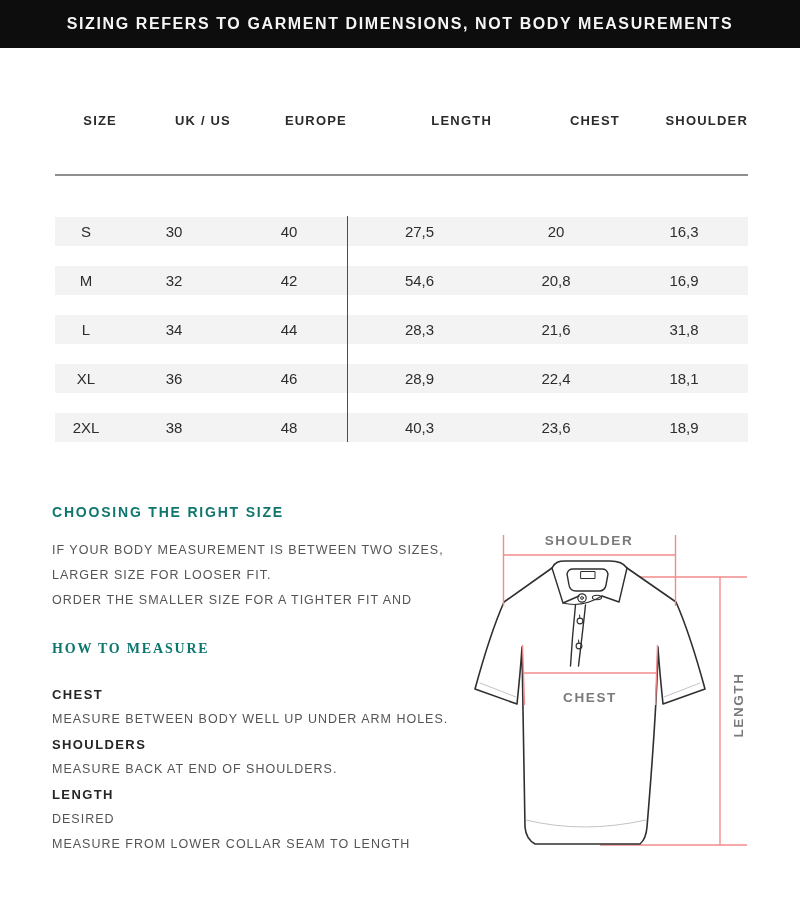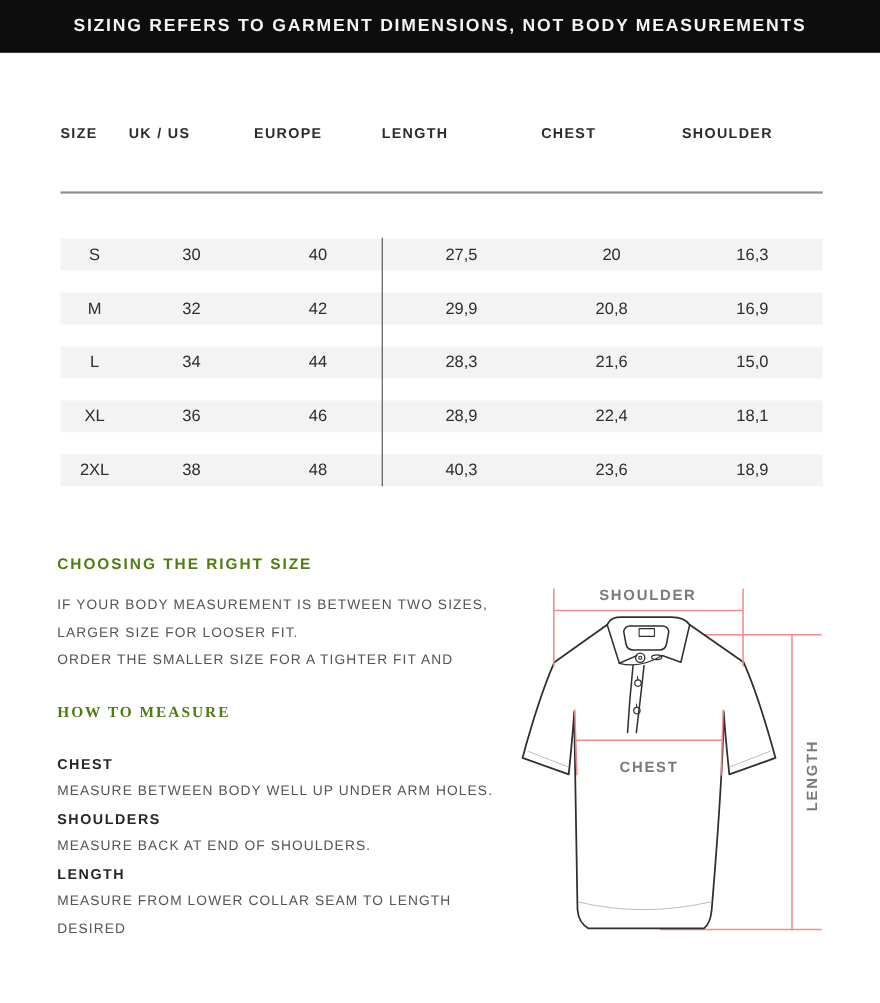--- a/index.html
+++ b/index.html
@@ -14,34 +14,34 @@
     background:#0d0d0d; display:flex; align-items:center; justify-content:center;
   }
   .banner-text {
     color:#f5f5f5; font-size:16px; font-weight:bold; letter-spacing:1.6px; white-space:nowrap;
   }
 
   
   .tbl-grid { display:grid; grid-template-columns:62px 114px 116px 145px 128px 128px; }
   .tbl-header {
     position:absolute; left:55px; top:113px; width:693px;
-    font-size:13px; font-weight:bold; letter-spacing:1.2px; color:#2b2b2b; text-align:left;
+    font-size:13px; font-weight:bold; letter-spacing:1.2px; color:#2b2b2b; text-align:right;
   }
   .tbl-rule { position:absolute; left:55px; top:174px; width:693px; height:2px; background:#8f8f8f; }
   .tbl-rows { position:absolute; left:55px; top:217px; width:693px; }
   .tbl-row {
     height:29px; margin-bottom:20px; background:#f3f3f3;
     align-items:center; text-align:center; font-size:15px; color:#2d2d2d;
   }
   .col-divider { position:absolute; left:347px; top:216px; width:1px; height:226px; background:#4d4d4d; }
 
   
   .sec-title {
     position:absolute; left:52px; font-size:14px; font-weight:bold;
-    letter-spacing:1.8px; color:#4d7c0f; white-space:nowrap;
+    letter-spacing:1.8px; color:#0f766e; white-space:nowrap;
   }
   .body-copy {
     position:absolute; left:52px; font-size:12.5px; letter-spacing:1px;
     color:#545454; line-height:25px;
   }
   .measure-label { font-weight:bold; letter-spacing:1.4px; color:#262626; font-size:13px; }
 
   
   .diagram { position:absolute; left:455px; top:517px; width:345px; height:350px; }
   .diagram svg { display:block; }
@@ -76,31 +76,31 @@
       <div>30</div>
       <div>40</div>
       <div>27,5</div>
       <div>20</div>
       <div>16,3</div>
     </div>
     <div class="tbl-row tbl-grid">
       <div>M</div>
       <div>32</div>
       <div>42</div>
-      <div>29,9</div>
+      <div>54,6</div>
       <div>20,8</div>
       <div>16,9</div>
     </div>
     <div class="tbl-row tbl-grid">
       <div>L</div>
       <div>34</div>
       <div>44</div>
       <div>28,3</div>
       <div>21,6</div>
-      <div>15,0</div>
+      <div>31,8</div>
     </div>
     <div class="tbl-row tbl-grid">
       <div>XL</div>
       <div>36</div>
       <div>46</div>
       <div>28,9</div>
       <div>22,4</div>
       <div>18,1</div>
     </div>
     <div class="tbl-row tbl-grid">
@@ -122,22 +122,22 @@
     <div>ORDER THE SMALLER SIZE FOR A TIGHTER FIT AND</div>
   </div>
 
   <div class="sec-title" style="top:641px;font-family:Liberation Serif, serif;">HOW TO MEASURE</div>
   <div class="body-copy" style="top:682px;">
     <div class="measure-label">CHEST</div>
     <div>MEASURE BETWEEN BODY WELL UP UNDER ARM HOLES.</div>
     <div class="measure-label">SHOULDERS</div>
     <div>MEASURE BACK AT END OF SHOULDERS.</div>
     <div class="measure-label">LENGTH</div>
+    <div>DESIRED</div>
     <div>MEASURE FROM LOWER COLLAR SEAM TO LENGTH</div>
-    <div>DESIRED</div>
   </div>
 
   <div class="diagram">
     <svg width="345" height="350" viewBox="0 0 345 350">
 
       <g stroke="#f28b8b" stroke-width="1.4" fill="none">
         <line x1="180" y1="60" x2="292" y2="60"></line>
         <line x1="145" y1="328" x2="292" y2="328"></line>
         <line x1="265" y1="60" x2="265" y2="328"></line>
       </g>

